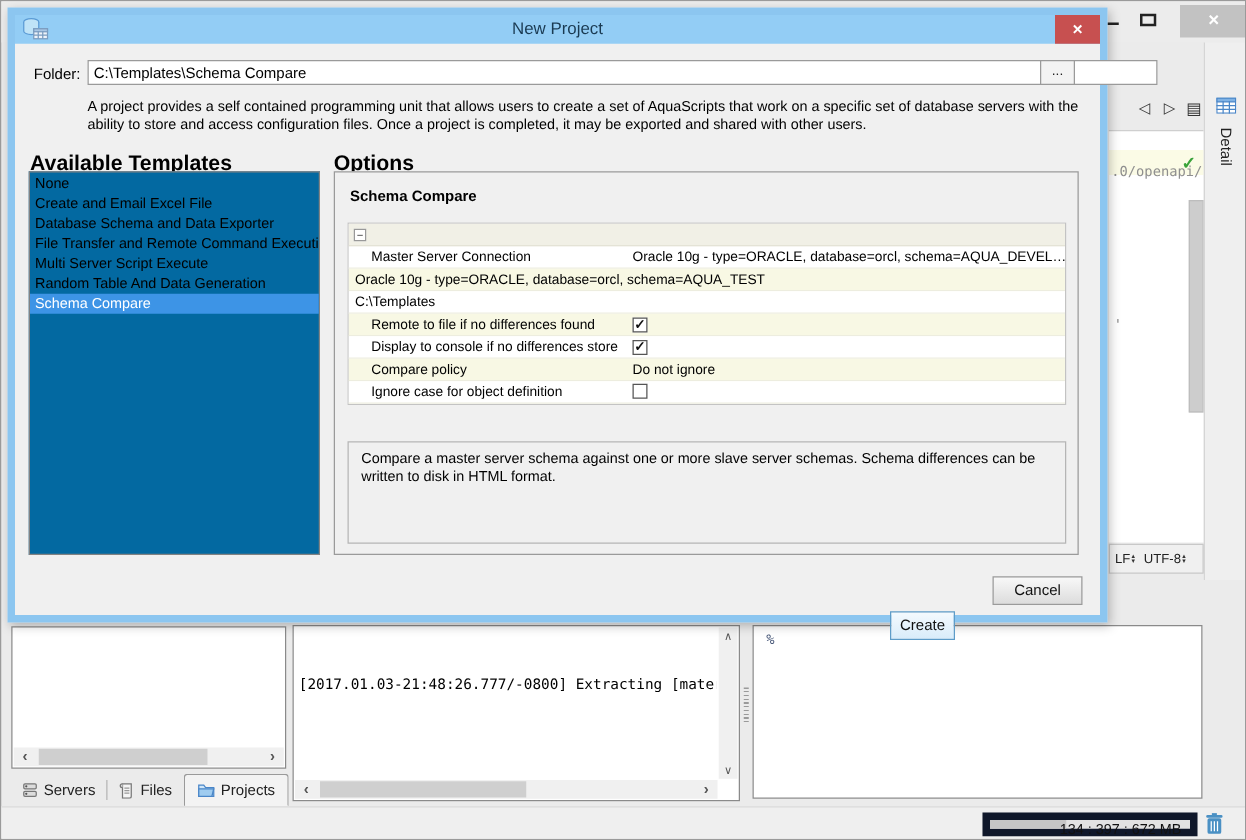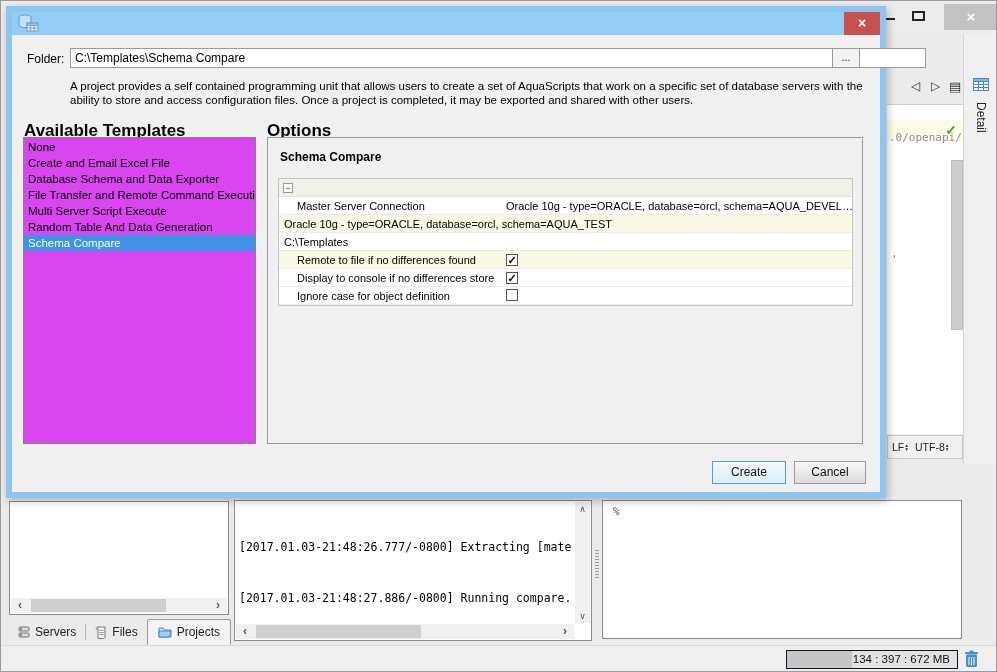--- a/index.html
+++ b/index.html
@@ -58,21 +58,21 @@
   .arr-up { top:2px; } .arr-dn { bottom:2px; }
   .console-panel .hscroll .thumb { left:20px; width:165px; }
 
   .splitter-dots { position:absolute; left:594px; top:549px; width:5px; height:30px;
                    background-image:repeating-linear-gradient(#9a9a9a 0 1px, transparent 1px 3px); width:4px; }
   .right-panel { position:absolute; left:601px; top:499px; width:360px; height:139px; background:#fff; border:1px solid #8a8a8a; }
   .script-prompt { position:absolute; left:10px; top:4px; font-family:"DejaVu Sans Mono", monospace; font-size:11px; color:#4a5a7a; }
 
   
   .status-bar { position:absolute; left:0; top:644px; width:100%; height:28px; background:#efefef; border-top:1px solid #dadada; }
-  .mem-gauge { position:absolute; left:785px; top:4px; width:172px; height:19px; background:#e2e2e2; border:1px solid #0f172a; }
+  .mem-gauge { position:absolute; left:785px; top:4px; width:172px; height:19px; background:#e2e2e2; border:6px solid #0f172a; }
   .mem-fill { position:absolute; left:0; top:0; height:100%; width:38%; background:#c6c6c6; }
   .mem-text { position:absolute; right:7px; top:2px; font-size:11.5px; color:#111; }
   .trash-btn { position:absolute; left:963px; top:4px; width:20px; height:20px; }
 
   
   .dialog { position:absolute; left:5px; top:5px; width:880px; height:492px; border:6px solid #8cc6f0;
             background:#f0f0f0; box-shadow:2px 3px 8px rgba(0,0,0,0.25); }
   .dlg-titlebar { position:relative; height:23px; background:#93cdf5; }
   .dlg-title { position:absolute; left:0; right:0; top:3px; text-align:center; font-size:13.5px; color:#1a3a52; }
   .dlg-icon { position:absolute; left:5px; top:2px; }
@@ -83,42 +83,42 @@
   .folder-label { position:absolute; left:15px; top:17px; font-size:12px; color:#000; }
   .folder-input { position:absolute; left:58px; top:13px; width:856px; height:20px; border:1px solid #9a9a9a;
                   background:#fff; font-size:12px; font-family:"Liberation Sans", sans-serif; padding:0 4px; color:#000; }
   .browse-btn { position:absolute; left:820px; top:13px; width:28px; height:20px; background:#f3f3f3;
                 border:1px solid #9a9a9a; font-size:11px; text-align:center; line-height:17px; color:#222; }
   .dlg-desc { position:absolute; left:58px; top:44px; width:814px; font-size:11.5px; line-height:14px; color:#000; }
 
   .sec-header { position:absolute; top:86px; font-size:17px; font-weight:bold; color:#000; }
   .hdr-templates { left:12px; } .hdr-options { left:255px; }
 
-  .templates-list { position:absolute; left:11px; top:102px; width:233px; height:307px; background:#d946ef;
+  .templates-list { position:absolute; left:11px; top:102px; width:233px; height:307px; background:#0369a1;
                     border:1px solid #828282; font-size:11.5px; color:#000; padding-top:1px; }
   .tpl-item { height:16px; line-height:16px; padding-left:4px; white-space:nowrap; overflow:hidden; }
   .tpl-item.selected { background:#3d94e6; color:#fff; }
 
   .options-box { position:absolute; left:255px; top:102px; width:596px; height:307px; border:1px solid #9a9a9a; background:#f0f0f0; }
   .opt-title { position:absolute; left:12px; top:12px; font-size:12px; font-weight:bold; color:#000; }
   .prop-grid { position:absolute; left:10px; top:40px; width:575px; border:1px solid #c3c3c3; background:#fff; }
   .grid-group { height:18px; background:#f1f0e6; position:relative; border-bottom:1px solid #e4e3d6; }
   .collapse-box { position:absolute; left:4px; top:4px; width:10px; height:10px; border:1px solid #999; background:#fff;
                   font-size:9px; line-height:8px; text-align:center; color:#333; }
   .grid-row { display:flex; height:18px; border-bottom:1px solid #ededdf; background:#fff; font-size:11px; color:#000; }
   .grid-row.stripe { background:#f8f8e4; }
   .cell-name { width:222px; padding-left:18px; line-height:18px; white-space:nowrap; overflow:hidden; }
   .cell-value { flex:1; padding-left:5px; line-height:18px; white-space:nowrap; overflow:hidden; }
   .checkbox { display:inline-block; width:12px; height:12px; border:1px solid #555; background:#fff; margin-top:2px;
               font-size:11px; line-height:11px; font-weight:bold; text-align:center; color:#111; }
   .opt-desc { position:absolute; left:10px; top:215px; width:575px; height:82px; border:1px solid #b5b5b5;
               background:#f0f0f0; padding:6px 10px; font-size:11.5px; line-height:15px; color:#000; }
 
   .btn { position:absolute; top:426px; height:23px; font-size:12px; text-align:center; line-height:21px; color:#111; }
-  .btn-create { left:700px; width:74px; border:1px solid #5e9cc8; background:linear-gradient(#f4fafe,#d9ecfa); }
+  .btn-create { left:700px; width:52px; border:1px solid #5e9cc8; background:linear-gradient(#f4fafe,#d9ecfa);margin-top:28px; }
   .btn-cancel { left:782px; width:72px; border:1px solid #9a9a9a; background:linear-gradient(#f8f8f8,#dcdcdc); }
 
   svg { display:block; }
 </style>
 </head>
 <body>
 
 <div class="screen">
 
   <div class="win-titlebar">
@@ -215,21 +215,20 @@
           <path d="M1 5h12l-1.5 6H1z" fill="#9fccf0" stroke="#4a86c8"></path>
         </svg>
       </span>
       <span>Projects</span>
     </span>
   </div>
 
   <div class="console-panel">
     <div class="console-log">
       <div>[2017.01.03-21:48:26.777/-0800] Extracting [mater</div>
-      <div>[2017.01.03-21:48:27.886/-0800] Running compare.</div>
       
       
       
       
     </div>
     <div class="vscroll">
       <span class="arr arr-up">∧</span>
       <span class="arr arr-dn">∨</span>
     </div>
     <div class="hscroll" style="right:17px;">
@@ -270,20 +269,21 @@
         <svg width="22" height="18" viewBox="0 0 22 18">
           <ellipse cx="8" cy="3.5" rx="6" ry="2.6" fill="#bfe3f7" stroke="#5b9bd5"></ellipse>
           <path d="M2 3.5v7.5c0 1.4 2.7 2.6 6 2.6s6-1.2 6-2.6V3.5" fill="#bfe3f7" stroke="#5b9bd5"></path>
           <rect x="10" y="9" width="11" height="8" fill="#eef3f9" stroke="#7a9cc0"></rect>
           <rect x="10" y="9" width="11" height="2.4" fill="#a8c6e4" stroke="#7a9cc0"></rect>
           <line x1="13.6" y1="11" x2="13.6" y2="17" stroke="#7a9cc0"></line>
           <line x1="17.2" y1="11" x2="17.2" y2="17" stroke="#7a9cc0"></line>
           <line x1="10" y1="14" x2="21" y2="14" stroke="#7a9cc0"></line>
         </svg>
       </span>
+      <div class="dlg-title">New Project</div>
       <div class="dlg-close"><span>×</span></div>
     </div>
 
     <div class="dlg-body">
       <span class="folder-label">Folder:</span>
       <input class="folder-input" type="text" value="C:\Templates\Schema Compare" style="">
       <div class="browse-btn">...</div>
 
       <div class="dlg-desc">A project provides a self contained programming unit that allows users to create a set of AquaScripts that work on a specific set of database servers with the ability to store and access configuration files.  Once a project is completed, it may be exported and shared with other users.</div>
 
@@ -319,26 +319,31 @@
             <div class="cell-value">C:\Templates</div>
           </div>
           <div class="grid-row stripe">
             <div class="cell-name">Remote to file if no differences found</div>
             <div class="cell-value"><span class="checkbox">✓</span></div>
           </div>
           <div class="grid-row">
             <div class="cell-name">Display to console if no differences store</div>
             <div class="cell-value"><span class="checkbox">✓</span></div>
           </div>
+          <div class="grid-row stripe">
+            <div class="cell-name">Compare policy</div>
+            <div class="cell-value">Do not ignore</div>
+          </div>
           <div class="grid-row">
             <div class="cell-name">Ignore case for object definition</div>
             <div class="cell-value"><span class="checkbox"></span></div>
           </div>
         </div>
 
+        <div class="opt-desc">Compare a master server schema against one or more slave server schemas. Schema differences can be written to disk in HTML format.</div>
       </div>
 
       <div class="btn btn-create">Create</div>
       <div class="btn btn-cancel">Cancel</div>
     </div>
   </div>
 
 </div>
 
 </body></html>

